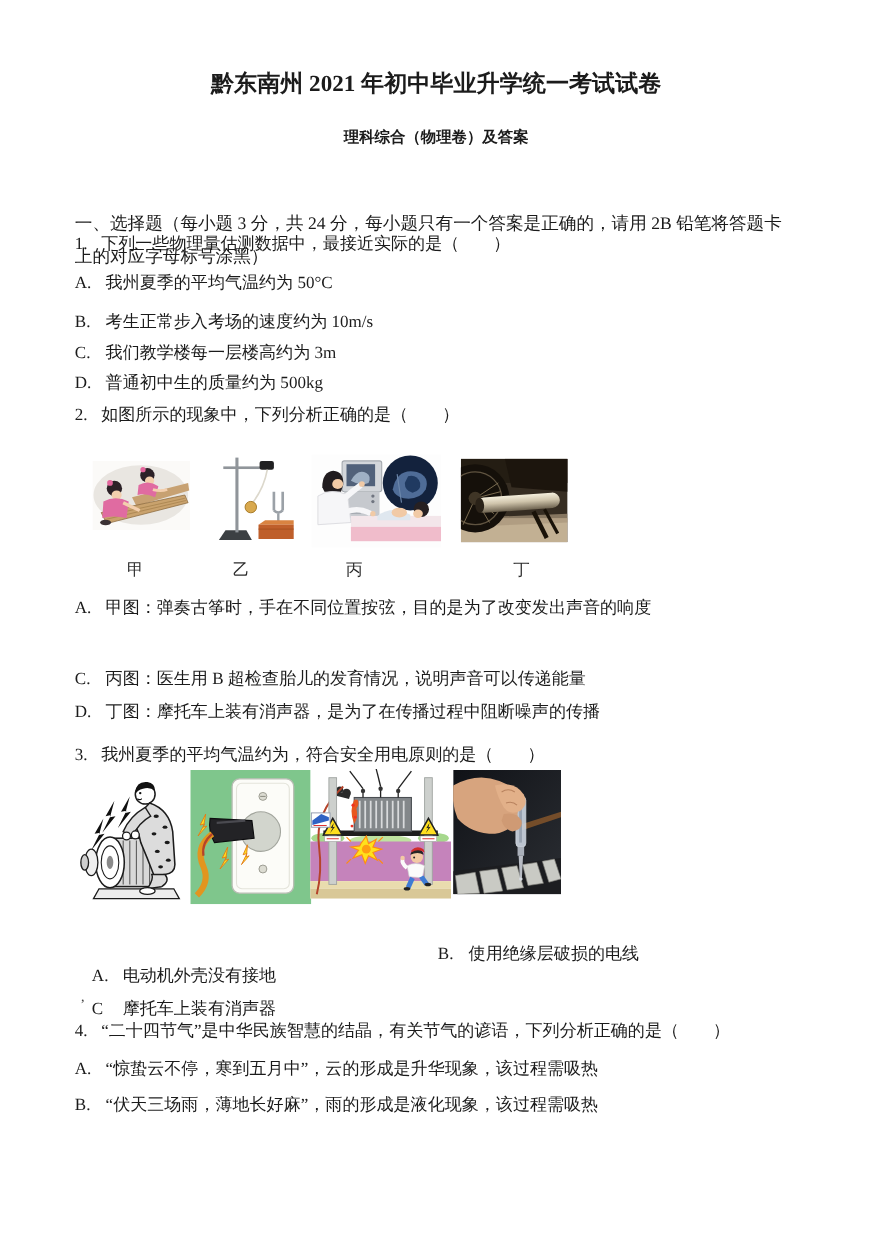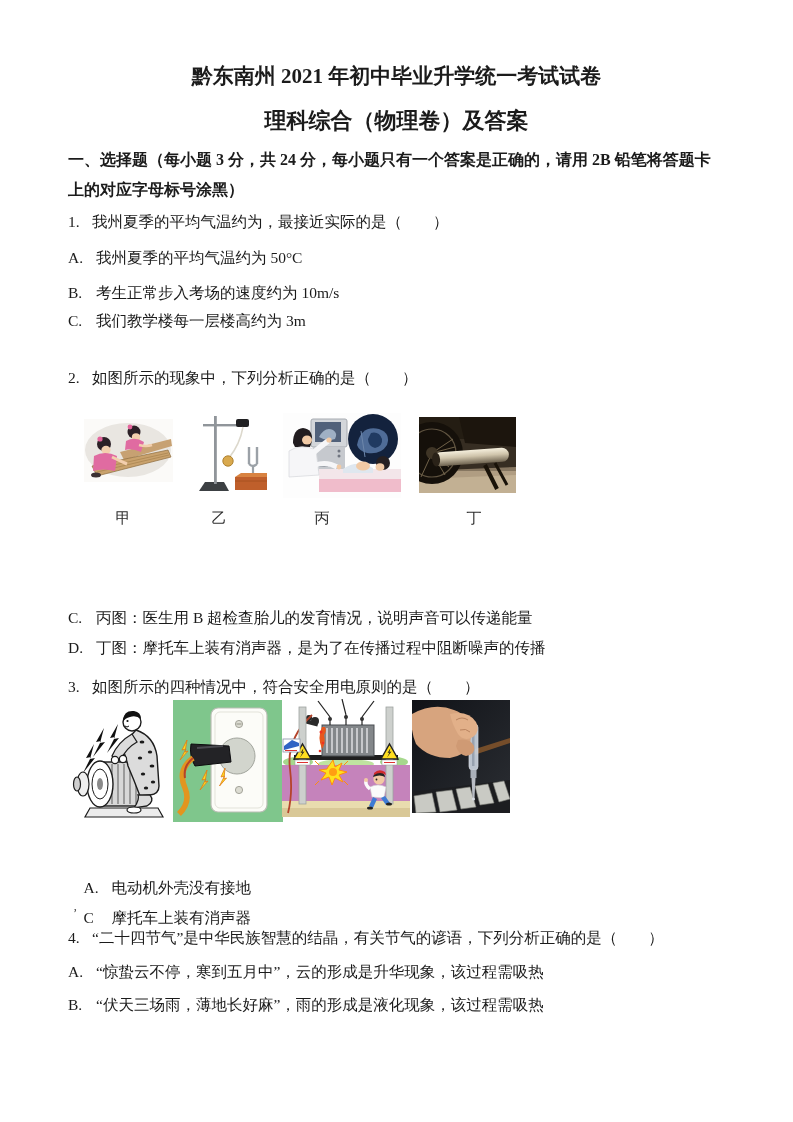--- a/index.html
+++ b/index.html
@@ -1,45 +1,46 @@
 <!DOCTYPE html>
 <html><head>
 <meta charset="utf-8">
 <style>
   html,body{margin:0;padding:0;background:#ffffff;}
   .page{position:relative;width:793px;height:1122px;background:#ffffff;overflow:hidden;
         font-family:"Liberation Serif","DejaVu Serif",serif;color:#1b1b1b;}
   .center-line{position:absolute;left:0;width:100%;text-align:center;font-weight:bold;white-space:pre;}
   .t1{top:62px;font-size:21px;}
-  .t2{top:106px;font-size:22px;}
+  .t2{top:116px;font-size:14px;}
   .line{position:absolute;left:68px;font-size:15.5px;line-height:20px;white-space:pre;}
-  .bold{font-weight:bold;font-size:16px;}
+  .bold{font-weight:normal;font-size:16px;margin-top:44px;}
   .qnum{display:inline-block;min-width:24px;}
   .olet{display:inline-block;min-width:28px;}
   .col2{position:absolute;left:330px;top:0;white-space:pre;}
   .fig{position:absolute;}
   .fig svg{display:block;width:100%;height:100%;}
   .figlabel{position:absolute;font-size:15px;transform:translateX(-50%);color:#2b2b2b;}
   .stray{position:absolute;font-size:13px;color:#444;}
 </style>
 </head>
 <body>
 
 <div class="page">
 
   <div class="center-line t1">黔东南州 2021 年初中毕业升学统一考试试卷</div>
   <div class="center-line t2">理科综合（物理卷）及答案</div>
 
   <div class="line bold" style="top:150px">一、选择题（每小题 3 分，共 24 分，每小题只有一个答案是正确的，请用 2B 铅笔将答题卡</div>
   <div class="line bold" style="top:180px">上的对应字母标号涂黑）</div>
 
-  <div class="line" style="top:212px"><span class="qnum">1.</span><span>我州夏季的平均气温约为，最接近实际的是（　　）</span></div>
+  <div class="line" style="top:212px"><span class="qnum">1.</span><span>下列一些物理量估测数据中，最接近实际的是（　　）</span></div>
   <div class="line" style="top:248px"><span class="olet">A.</span><span>我州夏季的平均气温约为 50°C</span></div>
   <div class="line" style="top:283px"><span class="olet">B.</span><span>考生正常步入考场的速度约为 10m/s</span></div>
   <div class="line" style="top:311px"><span class="olet">C.</span><span>我们教学楼每一层楼高约为 3m</span></div>
+  <div class="line" style="top:339px"><span class="olet">D.</span><span>普通初中生的质量约为 500kg</span></div>
 
   <div class="line" style="top:368px"><span class="qnum">2.</span><span>如图所示的现象中，下列分析正确的是（　　）</span></div>
 
   <div class="fig" style="left:84px;top:419px;width:89px;height:63px">
     <svg viewBox="0 0 89 63">
       <rect width="89" height="63" fill="#fbfaf8"></rect>
       <ellipse cx="44" cy="31" rx="43" ry="27" fill="#e9e6e1"></ellipse>
       <polygon points="36,33 87,20 88,27 40,41" fill="#c7a172"></polygon>
       <circle cx="50" cy="13" r="6.5" fill="#2c2127"></circle>
       <circle cx="46" cy="8" r="2.4" fill="#e3659c"></circle>
@@ -135,24 +136,25 @@
       <line x1="66" y1="48" x2="78" y2="72" stroke="#191208" stroke-width="4"></line>
       <line x1="76" y1="46" x2="88" y2="68" stroke="#191208" stroke-width="3"></line>
     </svg>
   </div>
 
   <div class="figlabel" style="left:123px;top:509px">甲</div>
   <div class="figlabel" style="left:219px;top:509px">乙</div>
   <div class="figlabel" style="left:322px;top:509px">丙</div>
   <div class="figlabel" style="left:474px;top:509px">丁</div>
 
+  <div class="line" style="top:543px"><span class="olet">A.</span><span>甲图：弹奏古筝时，手在不同位置按弦，目的是为了改变发出声音的响度</span></div>
   <div class="line" style="top:638px"><span class="olet">D.</span><span>丁图：摩托车上装有消声器，是为了在传播过程中阻断噪声的传播</span></div>
   <div class="line" style="top:608px"><span class="olet">C.</span><span>丙图：医生用 B 超检查胎儿的发育情况，说明声音可以传递能量</span></div>
 
-  <div class="line" style="top:677px"><span class="qnum">3.</span><span>如图所示的四种情况中，符合安全用电原则的是（　　）</span></div>
+  <div class="line" style="top:677px"><span class="qnum">3.</span><span>我州夏季的平均气温约为，符合安全用电原则的是（　　）</span></div>
 
   <div class="fig" style="left:70px;top:700px;width:100px;height:124px">
     <svg viewBox="0 0 100 124">
       <rect width="100" height="124" fill="#ffffff"></rect>
       <polygon points="20,108 88,108 93,117 15,117" fill="#ececec" stroke="#1c1c1c" stroke-width="1.2"></polygon>
       <rect x="30" y="62" width="46" height="44" fill="#d8d8d8" stroke="#1c1c1c" stroke-width="1.4"></rect>
       <g stroke="#5c5c5c" stroke-width="1">
         <line x1="36" y1="64" x2="36" y2="104"></line>
           <line x1="42" y1="64" x2="42" y2="104"></line>
         <line x1="48" y1="64" x2="48" y2="104"></line>
@@ -316,20 +318,21 @@
       <circle cx="61.5" cy="99" r="1.6" fill="#d8dce2"></circle>
       <path d="M0 14 Q22 2 42 10 Q58 16 60 28 L58 44 Q52 56 38 58 Q16 58 4 44 Q-2 30 0 14 Z" fill="#d7a47e"></path>
       <path d="M38 14 Q56 10 64 22 Q69 31 61 37 Q52 42 46 34 Q40 24 38 14 Z" fill="#e2b089"></path>
       <path d="M46 40 Q58 38 62 46 Q64 54 54 56 Q46 54 44 46 Z" fill="#cf9a74"></path>
       <path d="M44 20 Q50 16 56 20 M48 30 Q54 28 58 32" stroke="#b9835f" stroke-width="1" fill="none"></path>
     </svg>
   </div>
 
   <div class="line" style="top:858px">
     <span class="olet">A.</span><span>电动机外壳没有接地</span>
+    <span class="col2"><span class="olet">B.</span><span>使用绝缘层破损的电线</span></span>
   </div>
   <div class="line" style="top:888px">
     <span class="olet">C</span><span>摩托车上装有消声器</span>
   </div>
   <div class="stray" style="left:73px;top:905px">’</div>
 
   <div class="line" style="top:928px"><span class="qnum">4.</span><span>“二十四节气”是中华民族智慧的结晶，有关节气的谚语，下列分析正确的是（　　）</span></div>
   <div class="line" style="top:962px"><span class="olet">A.</span><span>“惊蛰云不停，寒到五月中”，云的形成是升华现象，该过程需吸热</span></div>
   <div class="line" style="top:995px"><span class="olet">B.</span><span>“伏天三场雨，薄地长好麻”，雨的形成是液化现象，该过程需吸热</span></div>
 

